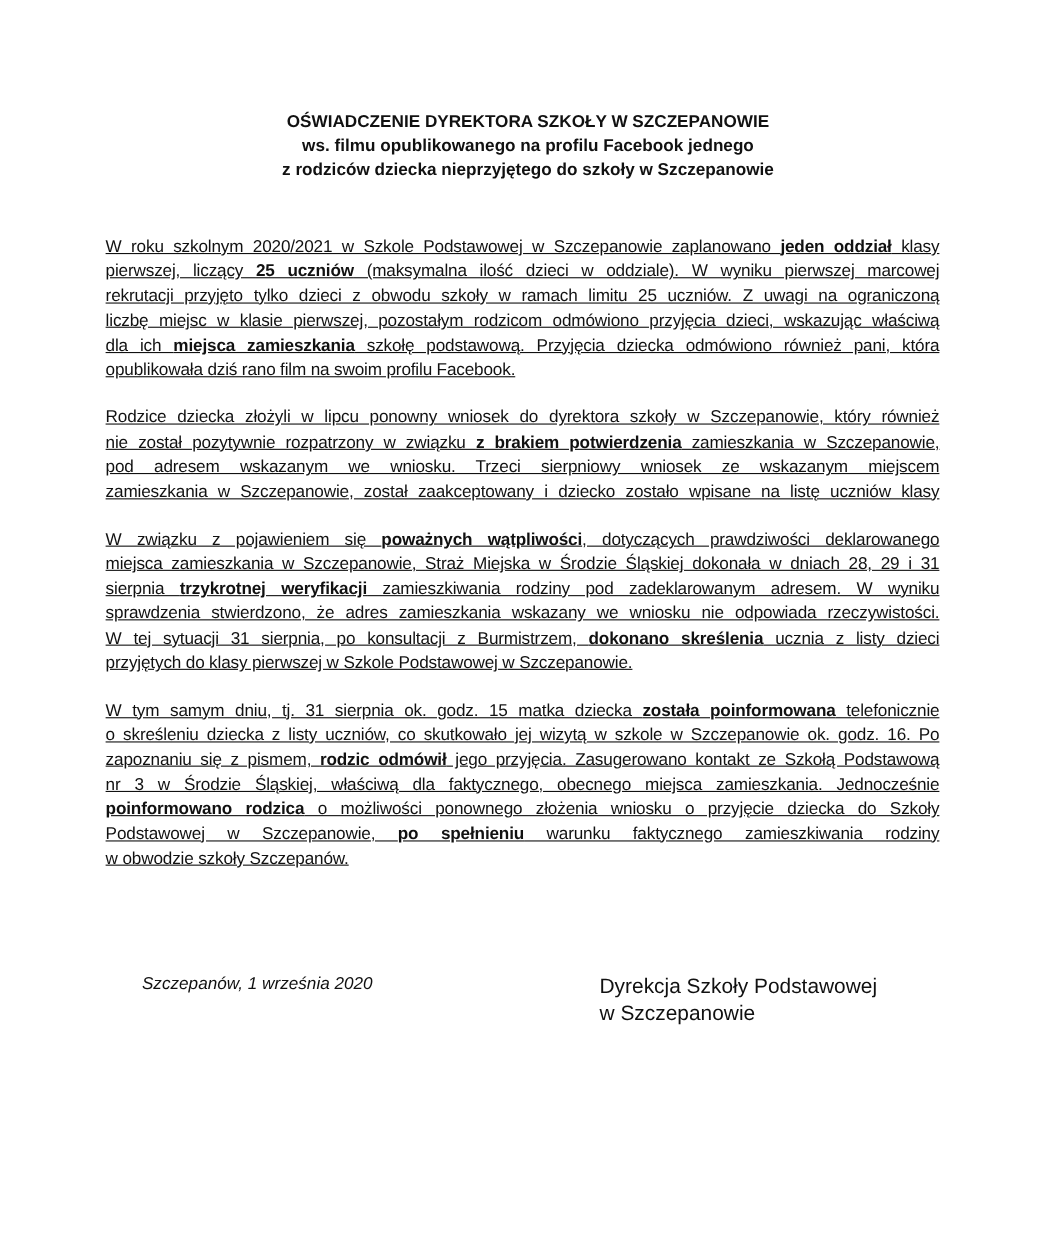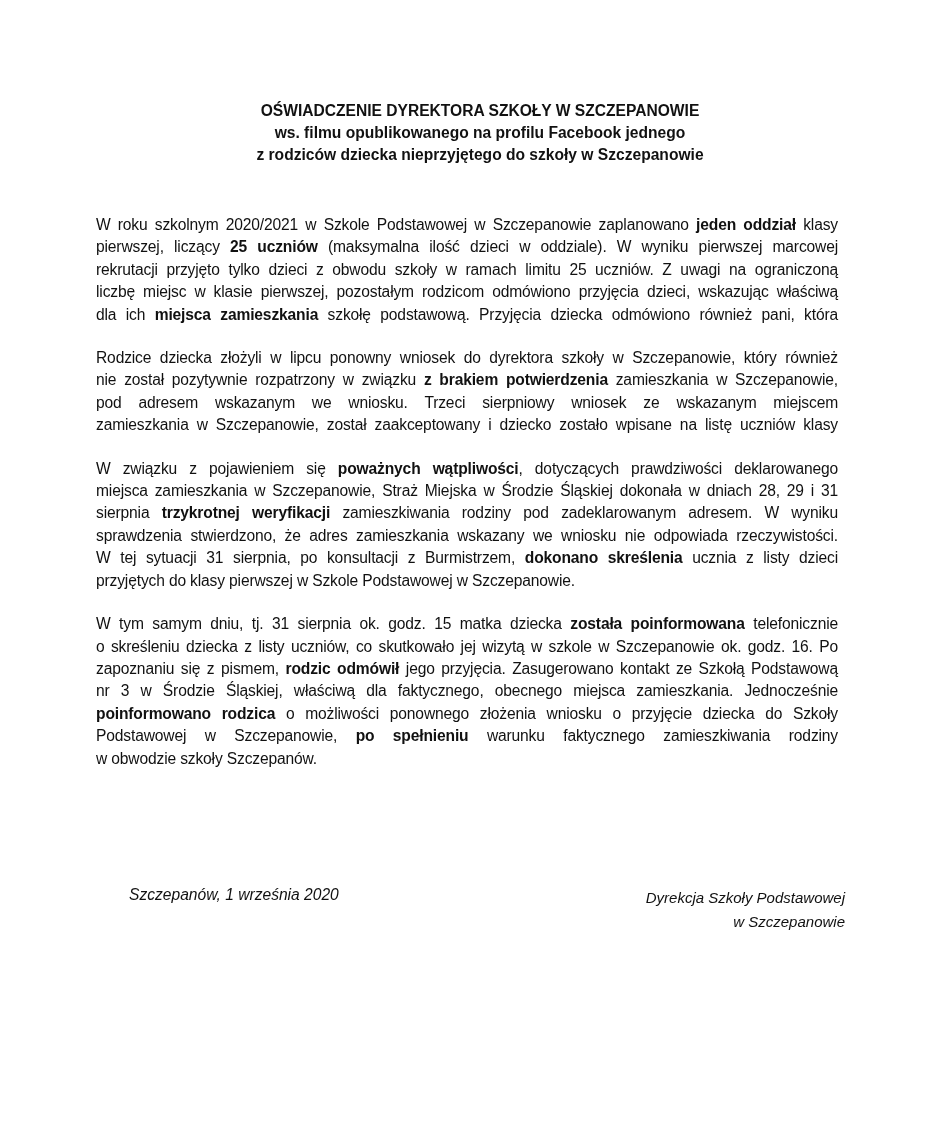--- a/index.html
+++ b/index.html
@@ -11,50 +11,51 @@
   .title {
     position: absolute; left: 200px; width: 560px; top: 100px;
     text-align: center; font-weight: bold; font-size: 15.6px; line-height: 22px;
   }
   .title div { white-space: nowrap; }
   .body {
     position: absolute; left: 96px; width: 758px; top: 214px;
     font-size: 15.6px; line-height: 22.4px; text-align: justify;
     letter-spacing: -0.15px;
   }
-  .para { margin: 0 16px 21px 0; }
+  .para { margin: 0 0 21px 0; text-decoration: underline; }
   .para b { font-weight: bold; }
   .line { display: block; text-align: justify; text-align-last: justify; white-space: nowrap; }
   .line.last { text-align-last: left; }
   .sig-left {
     position: absolute; left: 129px; top: 886px;
     font-style: italic; font-size: 15.6px; font-family: Liberation Sans, sans-serif;
   }
   .sig-right {
     position: absolute; left: 545px; width: 300px; top: 886px;
-    font-style: italic; font-size: 15px; line-height: 24px; text-align: right;
+    font-size: 19px; line-height: 24px; text-align: left;
   }
 </style>
 </head>
 <body>
 
 <div class="page">
   <div class="title">
     <div>OŚWIADCZENIE DYREKTORA SZKOŁY W SZCZEPANOWIE</div>
     <div>ws. filmu opublikowanego na profilu Facebook jednego</div>
     <div>z rodziców dziecka nieprzyjętego do szkoły w Szczepanowie</div>
   </div>
 
   <div class="body" id="body">
       <div class="para">
         <span class="line"><span>W roku szkolnym 2020/2021 w Szkole Podstawowej w Szczepanowie  zaplanowano </span><b>jeden oddział</b><span> klasy</span></span>
         <span class="line"><span>pierwszej, liczący </span><b>25 uczniów</b><span> (maksymalna ilość dzieci w oddziale).  W wyniku pierwszej marcowej</span></span>
         <span class="line"><span>rekrutacji przyjęto tylko dzieci z obwodu szkoły w ramach limitu 25 uczniów. Z uwagi na ograniczoną</span></span>
         <span class="line"><span>liczbę miejsc w klasie pierwszej, pozostałym rodzicom odmówiono przyjęcia dzieci, wskazując właściwą</span></span>
         <span class="line"><span>dla ich </span><b>miejsca zamieszkania</b><span> szkołę podstawową. Przyjęcia dziecka odmówiono również pani, która</span></span>
+        <span class="line last"><span>opublikowała dziś rano film na swoim profilu Facebook.</span></span>
       </div>
       <div class="para">
         <span class="line"><span>Rodzice dziecka złożyli w lipcu ponowny wniosek do dyrektora szkoły w Szczepanowie, który również</span></span>
         <span class="line"><span>nie został pozytywnie rozpatrzony w związku </span><b>z brakiem potwierdzenia</b><span> zamieszkania w Szczepanowie,</span></span>
         <span class="line"><span>pod adresem wskazanym we wniosku. Trzeci sierpniowy wniosek ze wskazanym miejscem</span></span>
         <span class="line"><span>zamieszkania w Szczepanowie, został zaakceptowany i dziecko zostało wpisane na listę uczniów klasy</span></span>
       </div>
       <div class="para">
         <span class="line"><span>W związku z pojawieniem się </span><b>poważnych wątpliwości</b><span>, dotyczących prawdziwości deklarowanego</span></span>
         <span class="line"><span>miejsca zamieszkania w Szczepanowie, Straż Miejska w Środzie Śląskiej dokonała w dniach 28, 29 i 31</span></span>

